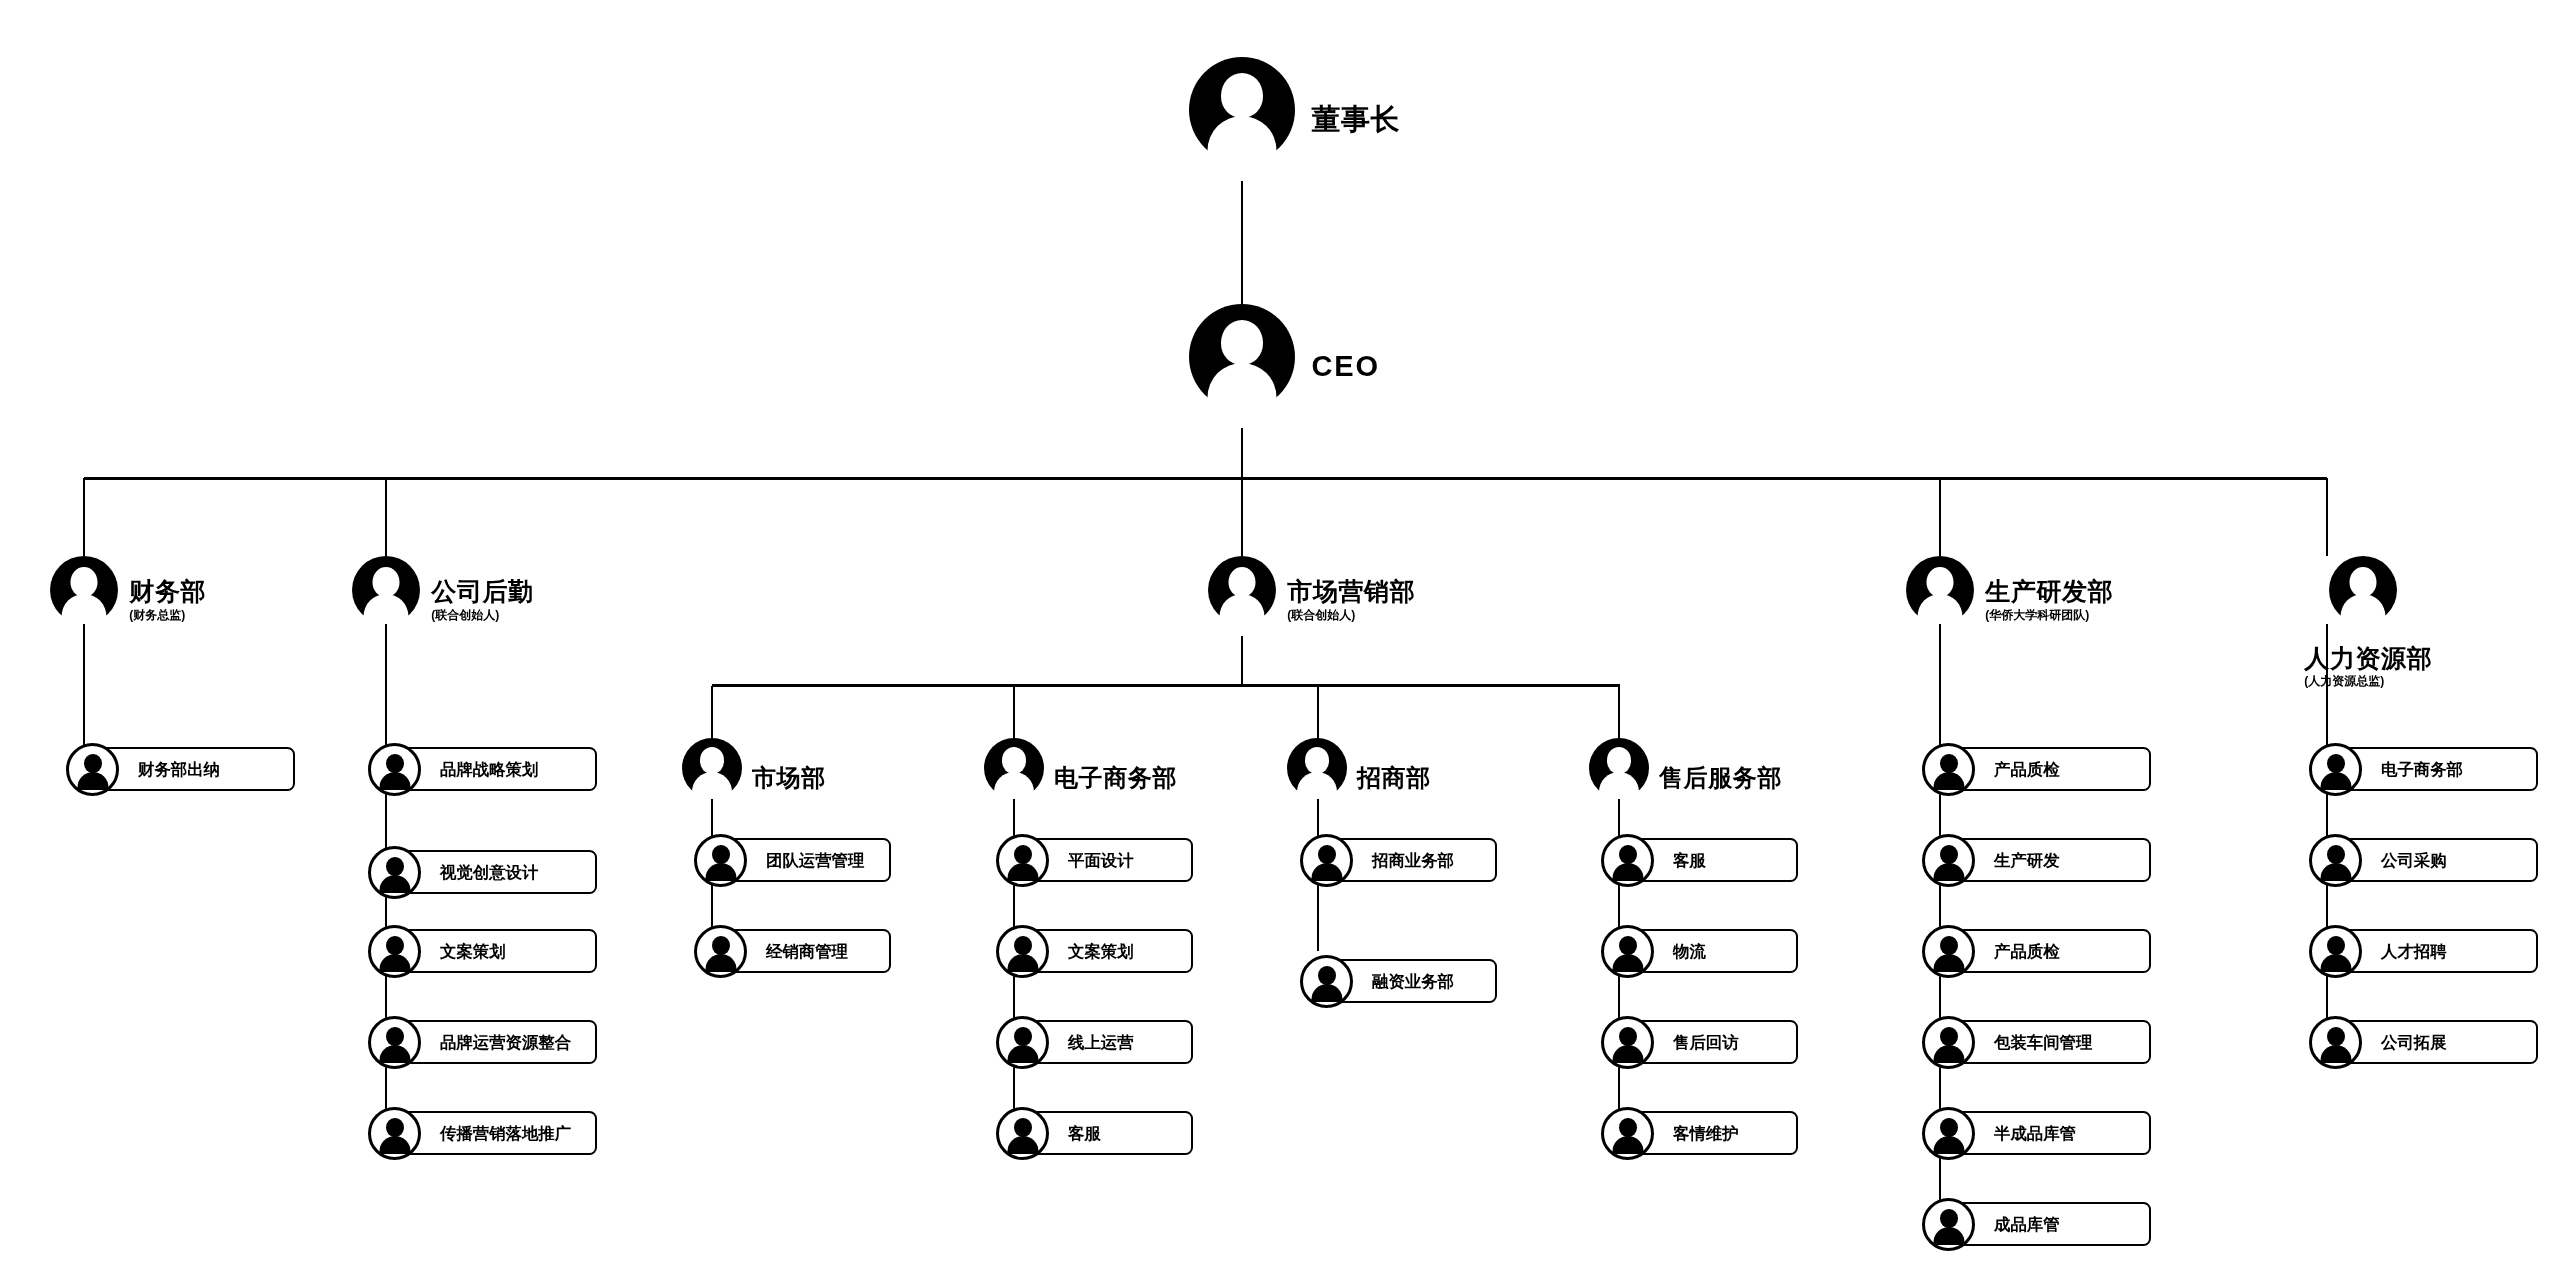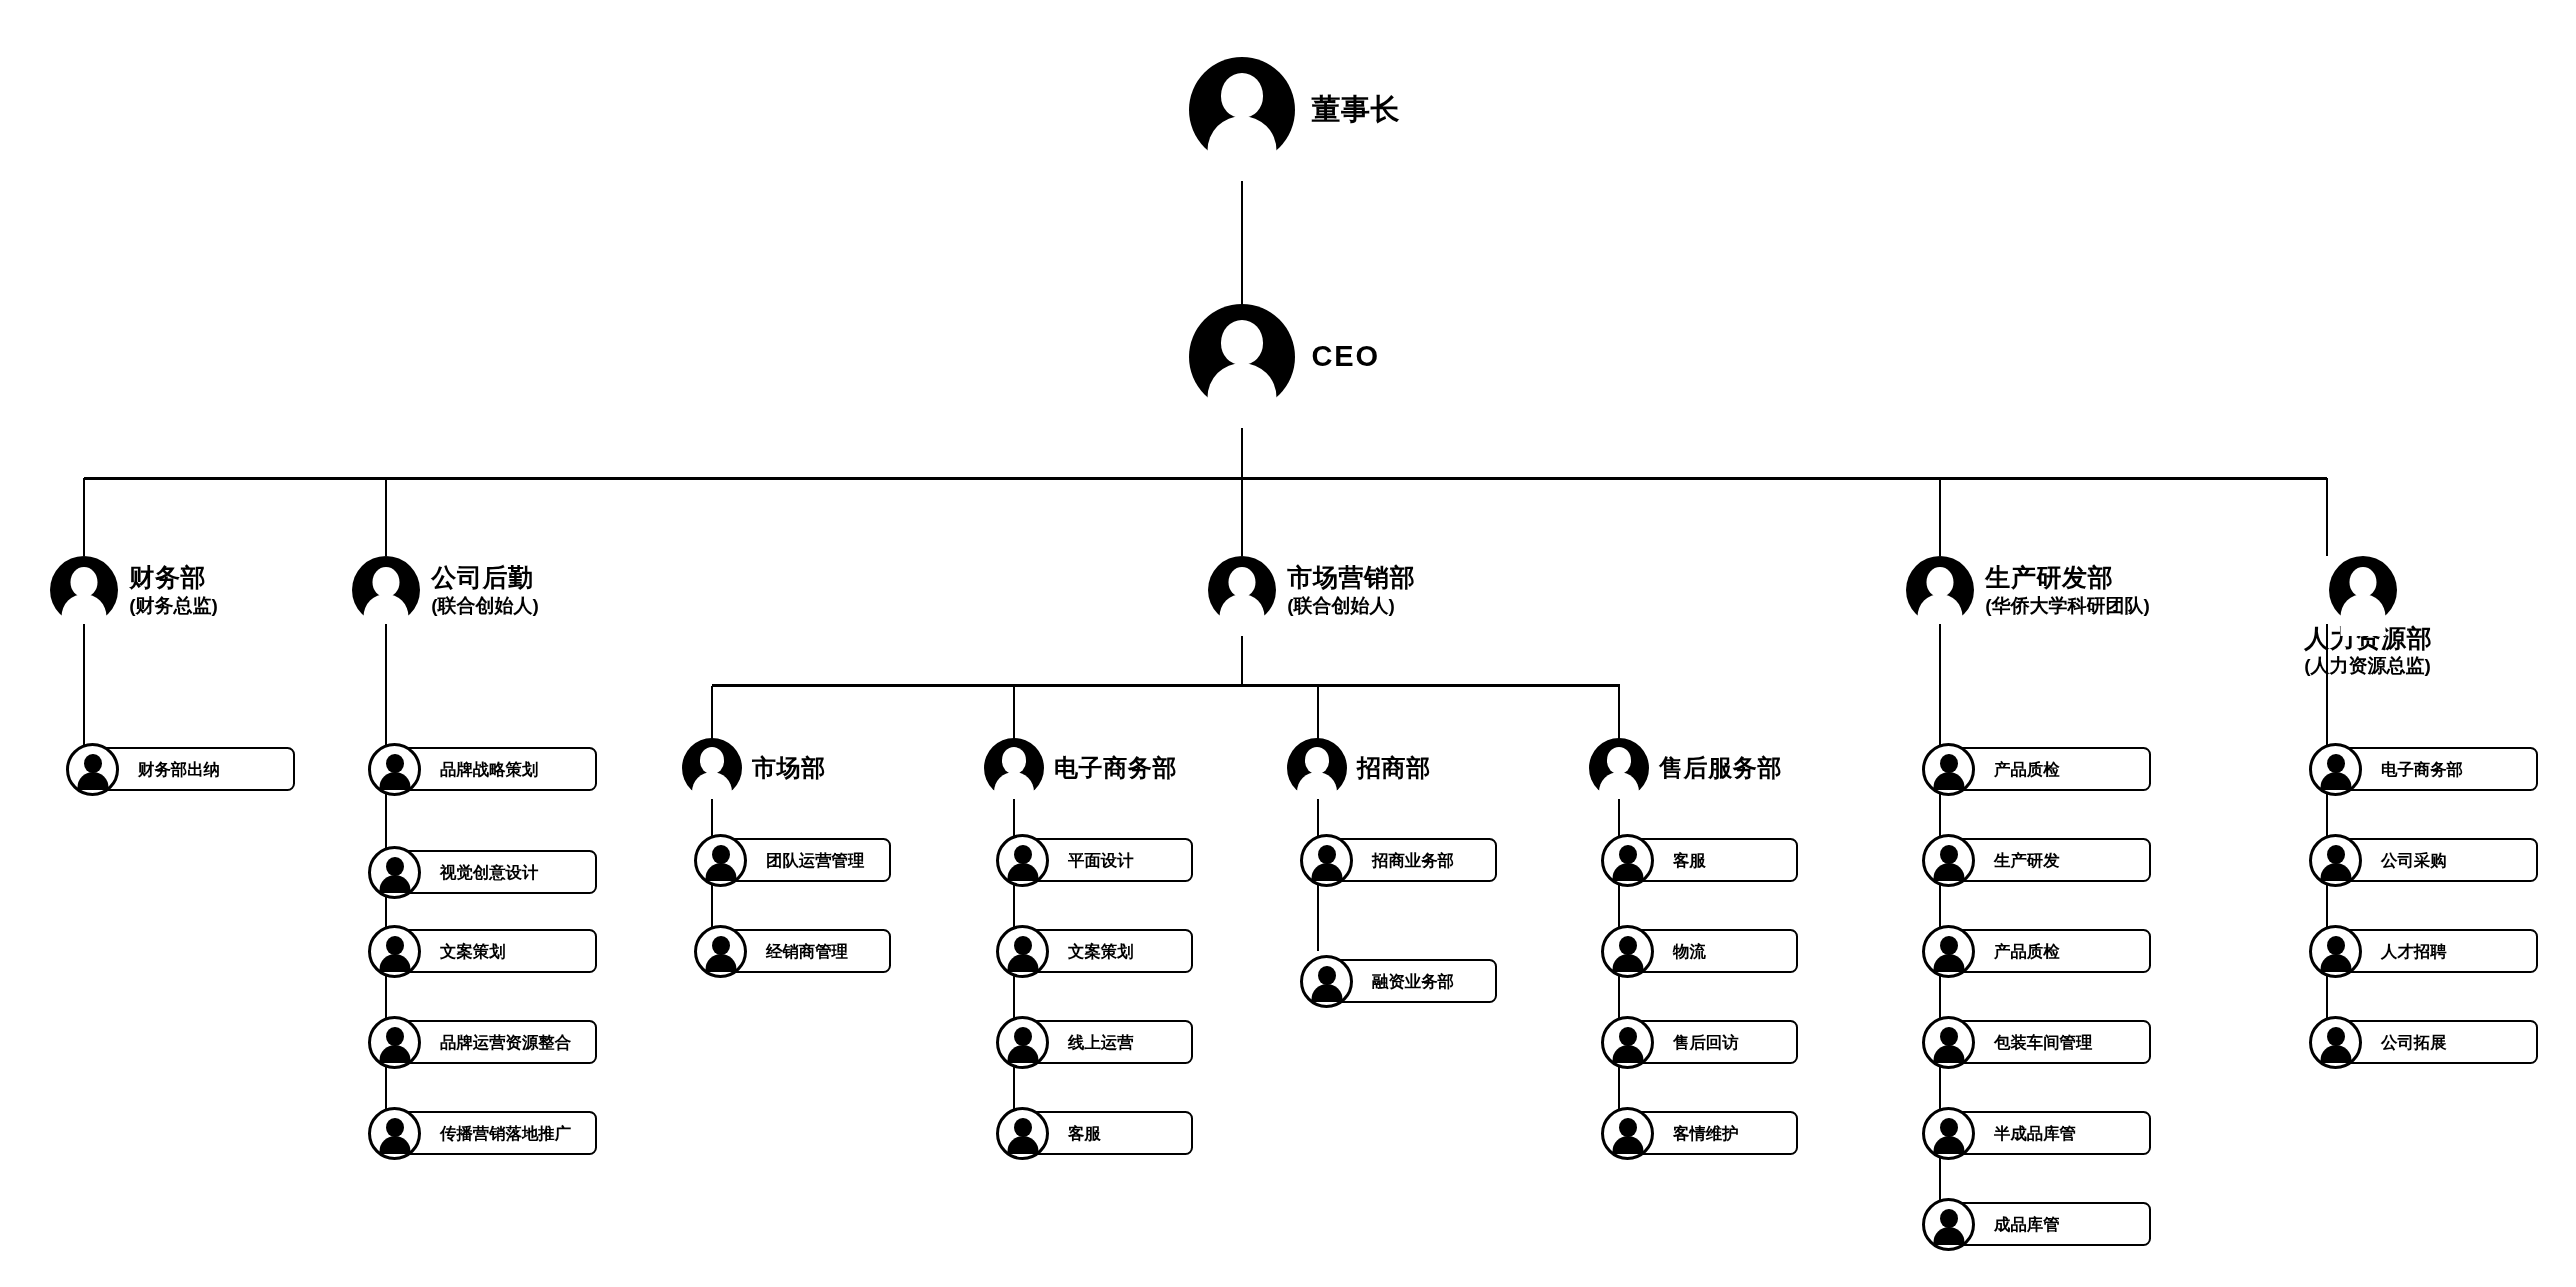--- a/index.html
+++ b/index.html
@@ -62,20 +62,21 @@
     transform: translateX(-50%);
     width: 69px;
     height: 65px;
     border-radius: 35px 35px 0 0;
     background: #fff;
   }
   .exec-text {
     margin-left: 16.4px;
     line-height: 1.15;
     white-space: nowrap;
+    margin-top: 20px;
   }
   .exec-title {
     font-size: 29px;
     font-weight: bold;
     letter-spacing: 0.6px;
   }
   .exec-title.latin { letter-spacing: 1.9px; }
   .exec-sub {
     font-size: 17.6px;
     font-weight: bold;
@@ -85,21 +86,21 @@
   
   .dept-node .exec-avatar { width: 68px; height: 68px; }
   .dept-node .exec-avatar .head {
     top: 10.7px; width: 27px; height: 30px;
   }
   .dept-node .exec-avatar .body {
     top: 38px; width: 45px; height: 42px; border-radius: 22.6px 22.6px 0 0;
   }
   .dept-node .exec-text { margin-left: 11.3px; }
   .dept-node .exec-title { font-size: 25px; }
-  .dept-node .exec-sub { font-size: 19px; margin-top: 2.5px; }
+  .dept-node .exec-sub { font-size: 12px; margin-top: 2.5px; }
 
   
   .sub-node .exec-avatar { width: 60px; height: 60px; }
   .sub-node .exec-avatar .head { top: 9.4px; width: 24px; height: 26.4px; }
   .sub-node .exec-avatar .body {
     top: 34px; width: 40px; height: 38px; border-radius: 20px 20px 0 0;
   }
   .sub-node .exec-text { margin-left: 10px; }
   .sub-node .exec-title { font-size: 24px; }
 

